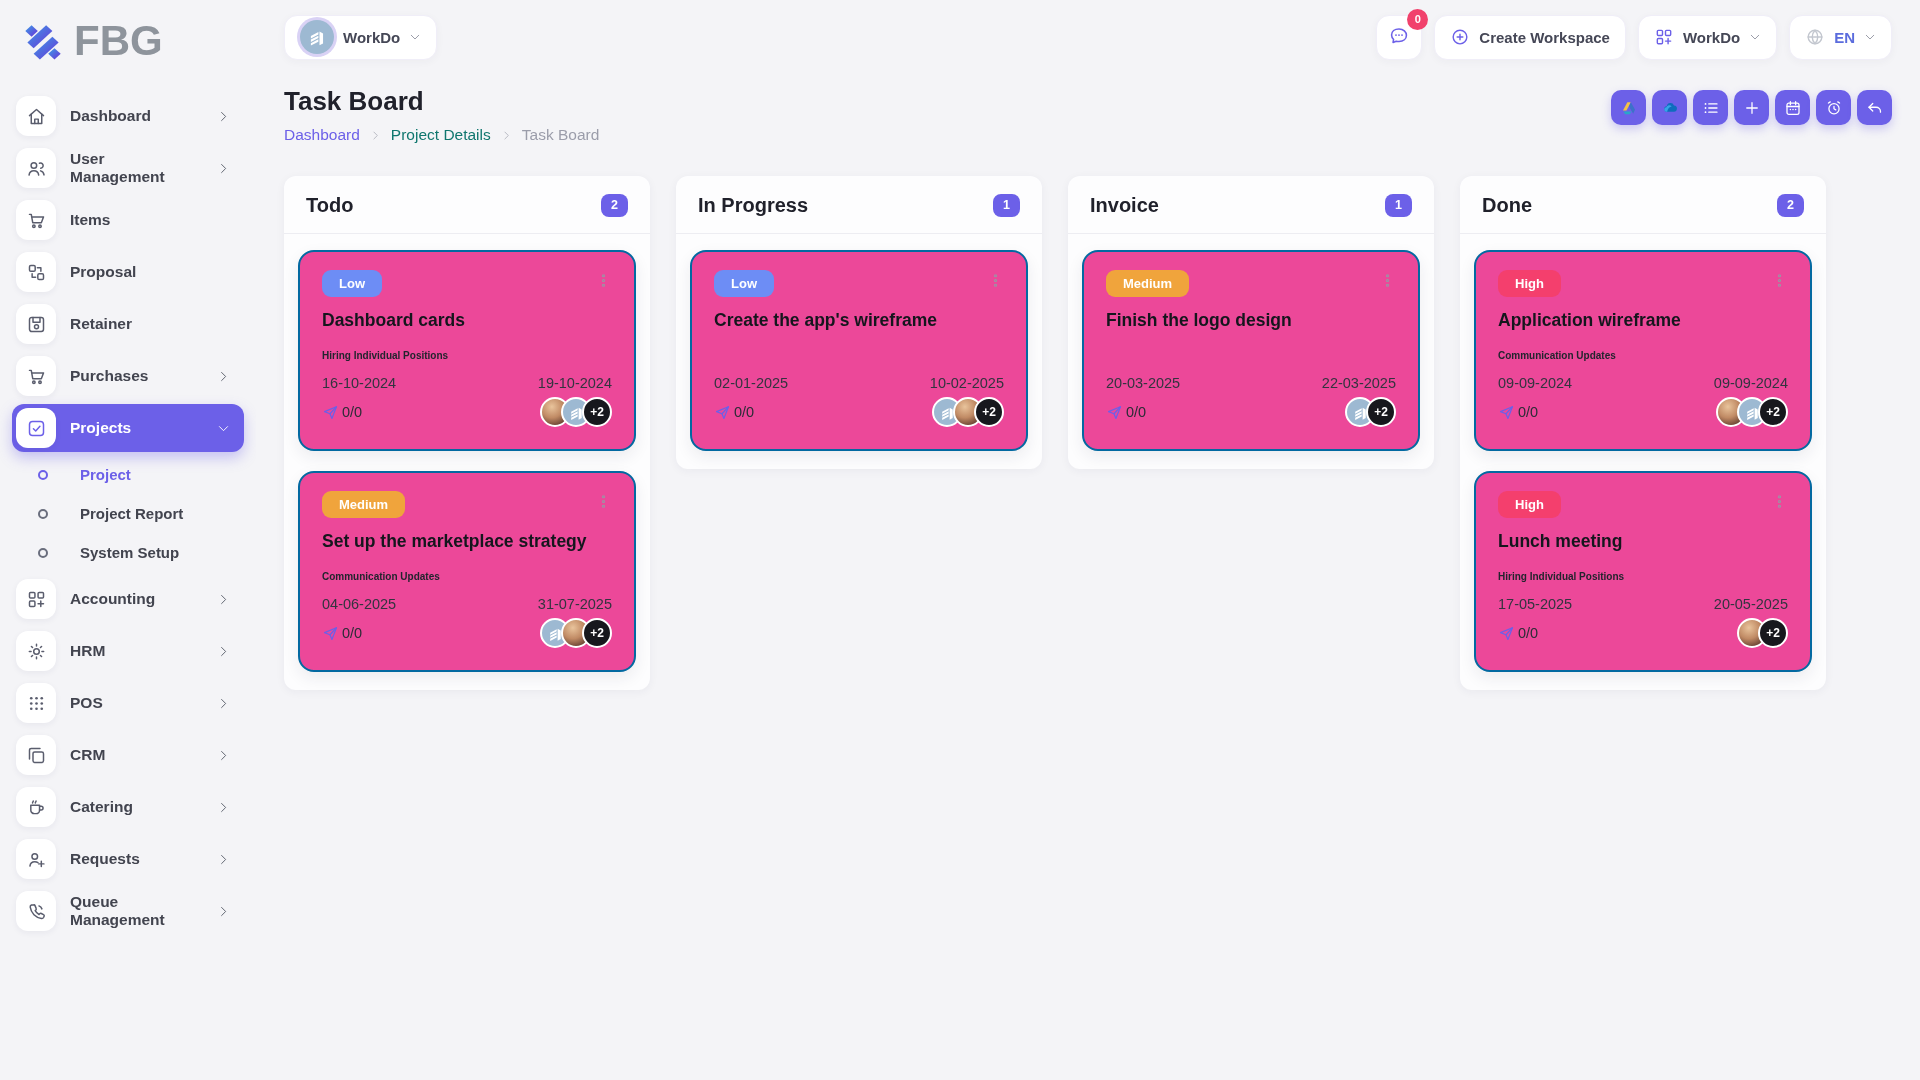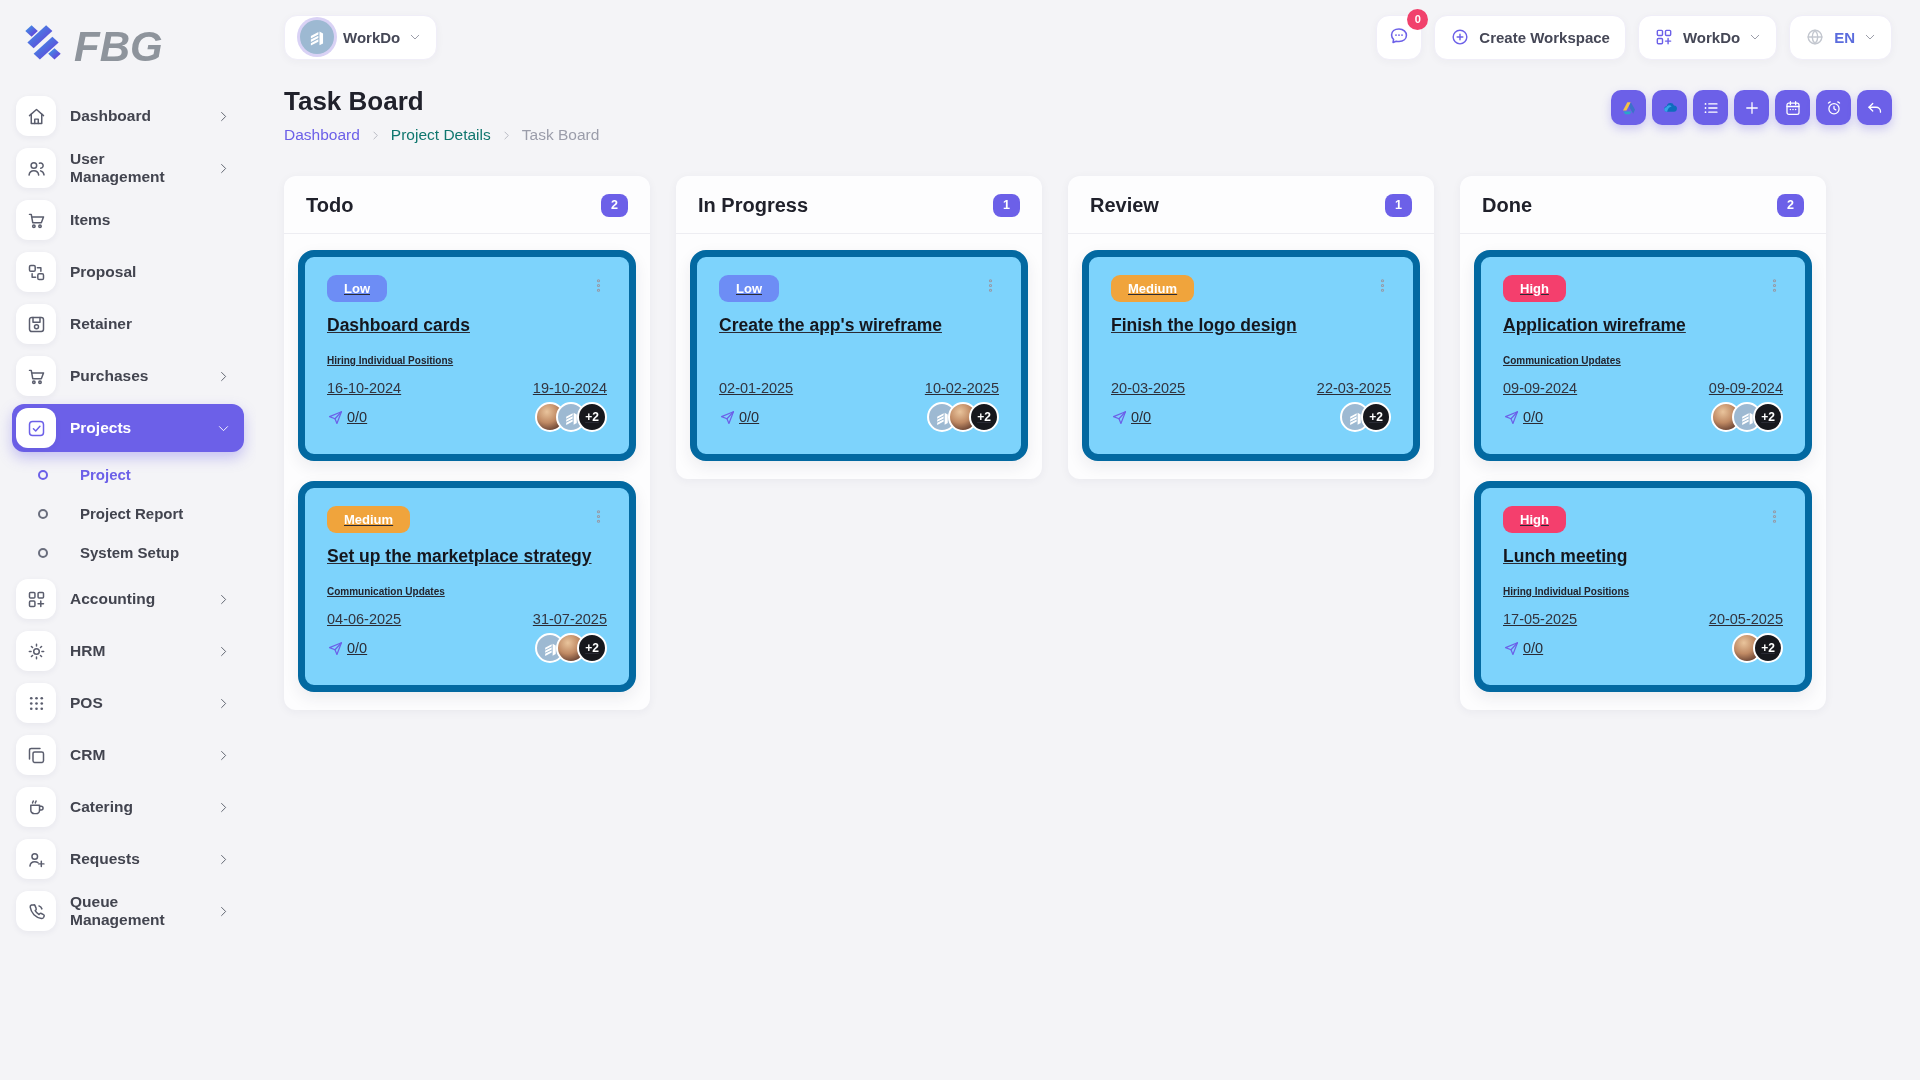--- a/index.html
+++ b/index.html
@@ -7,21 +7,21 @@
     font-family:"Liberation Sans","DejaVu Sans",sans-serif;
     background:#f4f4f7; color:#2a2b35; }
   :root{
     --accent:#6c60e8; --low:#6d8df5; --medium:#f0a43c; --high:#f43f6d;
     --notif:#f1416c; --ink:#1b1c24; --muted:#8b8d9a;
   }
   .app { display:flex; width:1920px; height:1080px; }
 
   
   .sidebar { width:256px; flex:0 0 256px; height:1080px; overflow:hidden; padding-top:12px; }
-  .logo { display:flex; align-items:center; gap:6px; padding:8px 10px 14px 18px; cursor:pointer;font-style:italic; }
+  .logo { display:flex; gap:6px; padding:8px 10px 14px 18px; cursor:pointer; }
   .logo-text { font-size:42px; font-weight:800; color:#8e949c; letter-spacing:0px; line-height:1; }
   .nav-item { display:flex; align-items:center; gap:14px; margin:4px 12px; padding:4px 14px 4px 4px;
     border-radius:12px; cursor:pointer; }
   .nav-ico { width:40px; height:40px; flex:0 0 40px; border-radius:12px; background:#fff;
     box-shadow:0 2px 6px rgba(40,40,80,.06); display:flex; align-items:center; justify-content:center;
     color:#5a5d6d; }
   .nav-ico svg { width:21px; height:21px; }
   .nav-label { flex:1; font-size:15.5px; font-weight:600; color:#42444f; }
   .nav-chev { color:#555a66; font-size:14px; display:flex; }
   .nav-chev svg { width:13px; height:13px; }
@@ -78,22 +78,22 @@
   
   .board { display:flex; gap:26px; margin-top:32px; align-items:flex-start; }
   .column { width:366px; flex:0 0 366px; background:#fdfdfe; border-radius:12px;
     box-shadow:0 2px 10px rgba(40,40,80,.05); padding-bottom:6px; }
   .col-head { display:flex; justify-content:space-between; padding:18px 22px 16px 22px;
     border-bottom:1px solid #ededf2; }
   .col-title { font-size:20px; font-weight:700; color:#20212b; }
   .col-count { background:var(--accent); color:#fff; font-size:12.5px; font-weight:700;
     padding:4px 10px; border-radius:8px; }
   .col-cards { padding:16px 14px 12px 14px; display:flex; flex-direction:column; gap:20px; }
-  .card { background:#7dd3fc; border-radius:16px; border:7px solid #0369a1;
-    box-shadow:0 6px 16px rgba(36,36,60,.08); padding:18px 22px 20px 22px; cursor:grab;text-decoration:underline; }
+  .card { background:#ec4899; border-radius:16px; border:2px solid #0369a1;
+    box-shadow:0 6px 16px rgba(36,36,60,.08); padding:18px 22px 20px 22px; cursor:grab; }
   .card-top { display:flex; align-items:flex-start; justify-content:space-between; }
   .prio { color:#fff; font-size:13px; font-weight:600; padding:6px 17px; border-radius:9px; }
   .prio.low { background:var(--low); }
   .prio.medium { background:var(--medium); }
   .prio.high { background:var(--high); }
   .kebab { display:flex; color:#9799a5; cursor:pointer; padding-top:2px; }
   .kebab svg { width:17px; height:17px; }
   .card-title { margin-top:13px; font-size:17.5px; font-weight:700; color:#15161d; cursor:pointer; }
   .card-milestone { margin-top:19px; font-size:10px; font-weight:700; color:#23242e; min-height:17px; }
   .card-dates { margin-top:8px; display:flex; justify-content:space-between; font-size:14.5px; color:#33343f; }
@@ -726,21 +726,21 @@
                   <span class="avatar person"></span>
                   <span class="avatar extra">+2</span>
                 </span>
     </div>
   </div>
 </div>
   </div>
 
   <div class="column">
     <div class="col-head">
-      <span class="col-title">Review</span>
+      <span class="col-title">Invoice</span>
       <span class="col-count">1</span>
     </div>
     <div class="col-cards">
   <div class="card">
     <div class="card-top">
       <span class="prio medium">Medium</span>
       <span class="kebab">
                   <svg viewBox="0 0 24 24" fill="none" stroke="currentColor" stroke-width="1.7" stroke-linecap="round" stroke-linejoin="round">
                     <g stroke-width="1.5">
                       <circle cx="12" cy="5.3" r="1.5"></circle>

